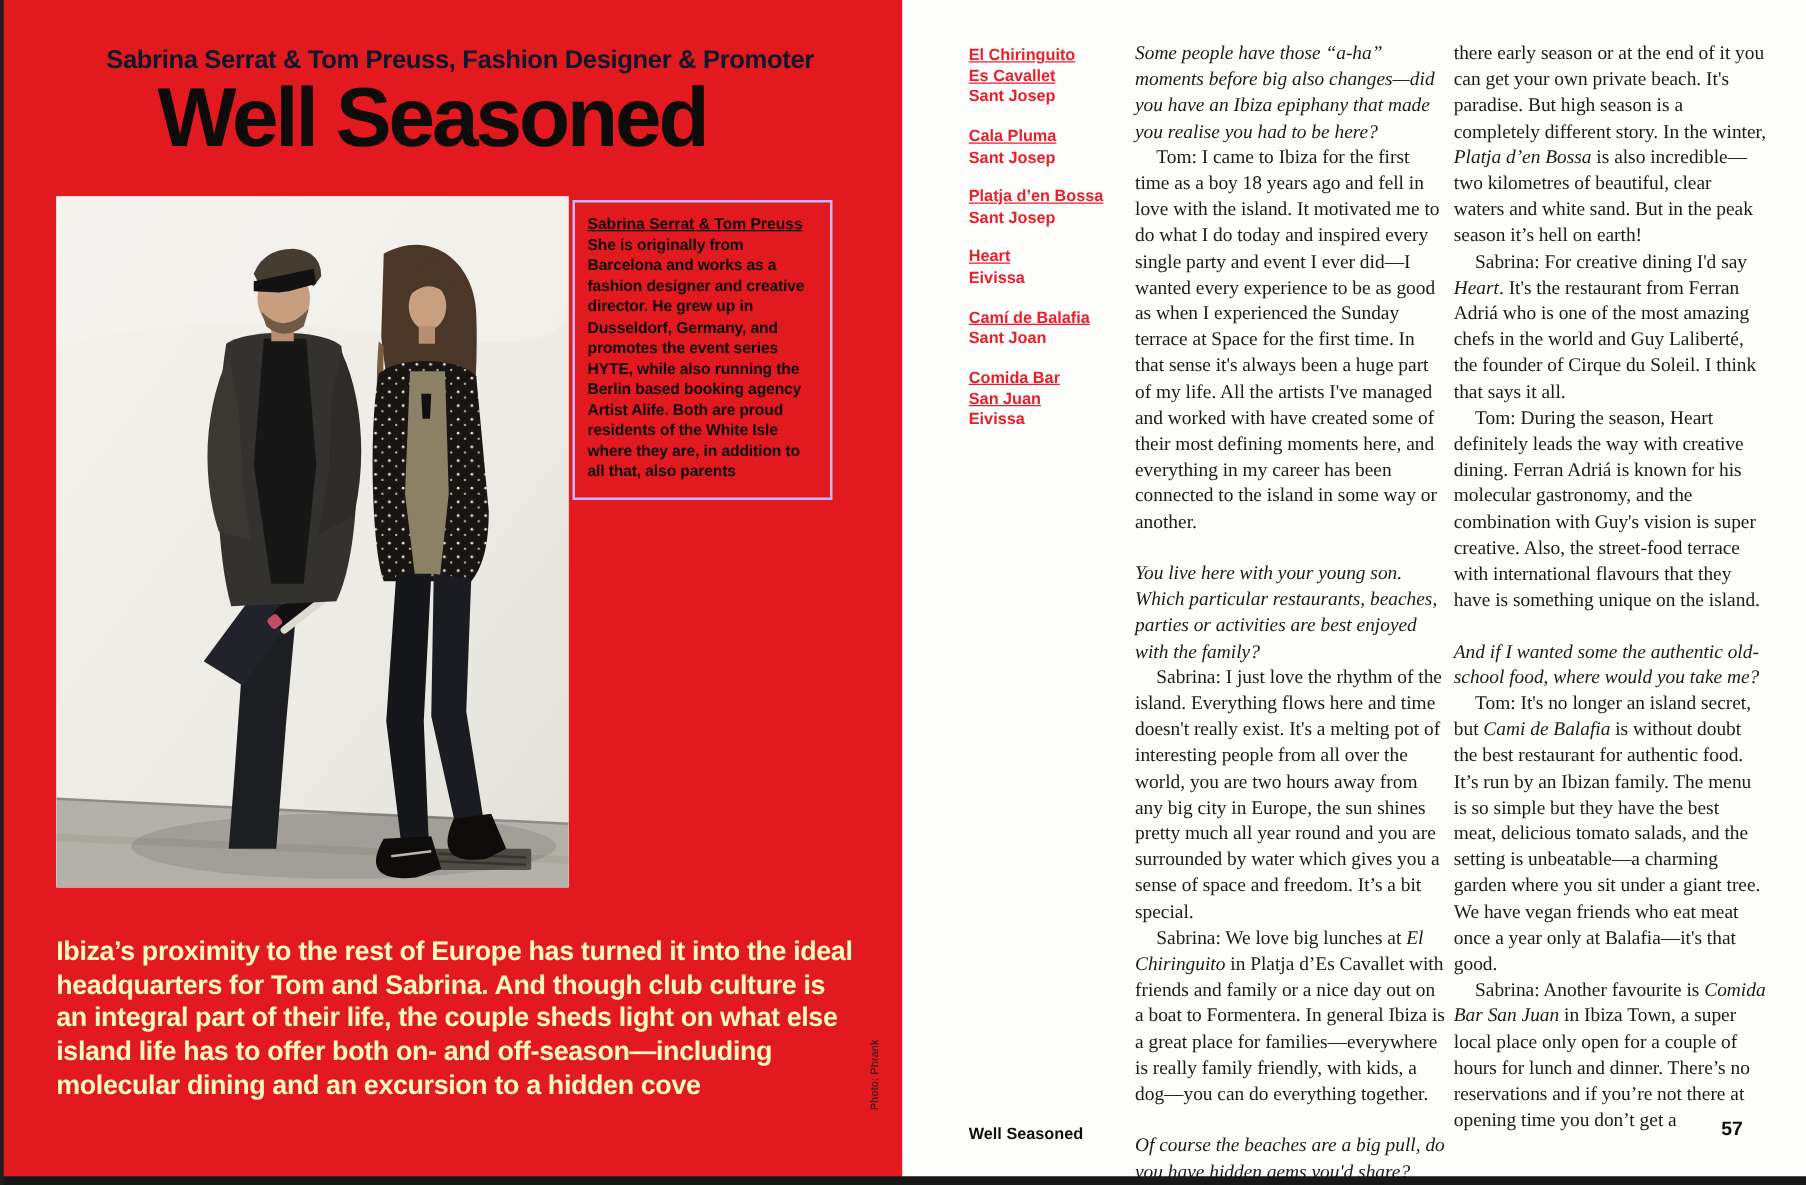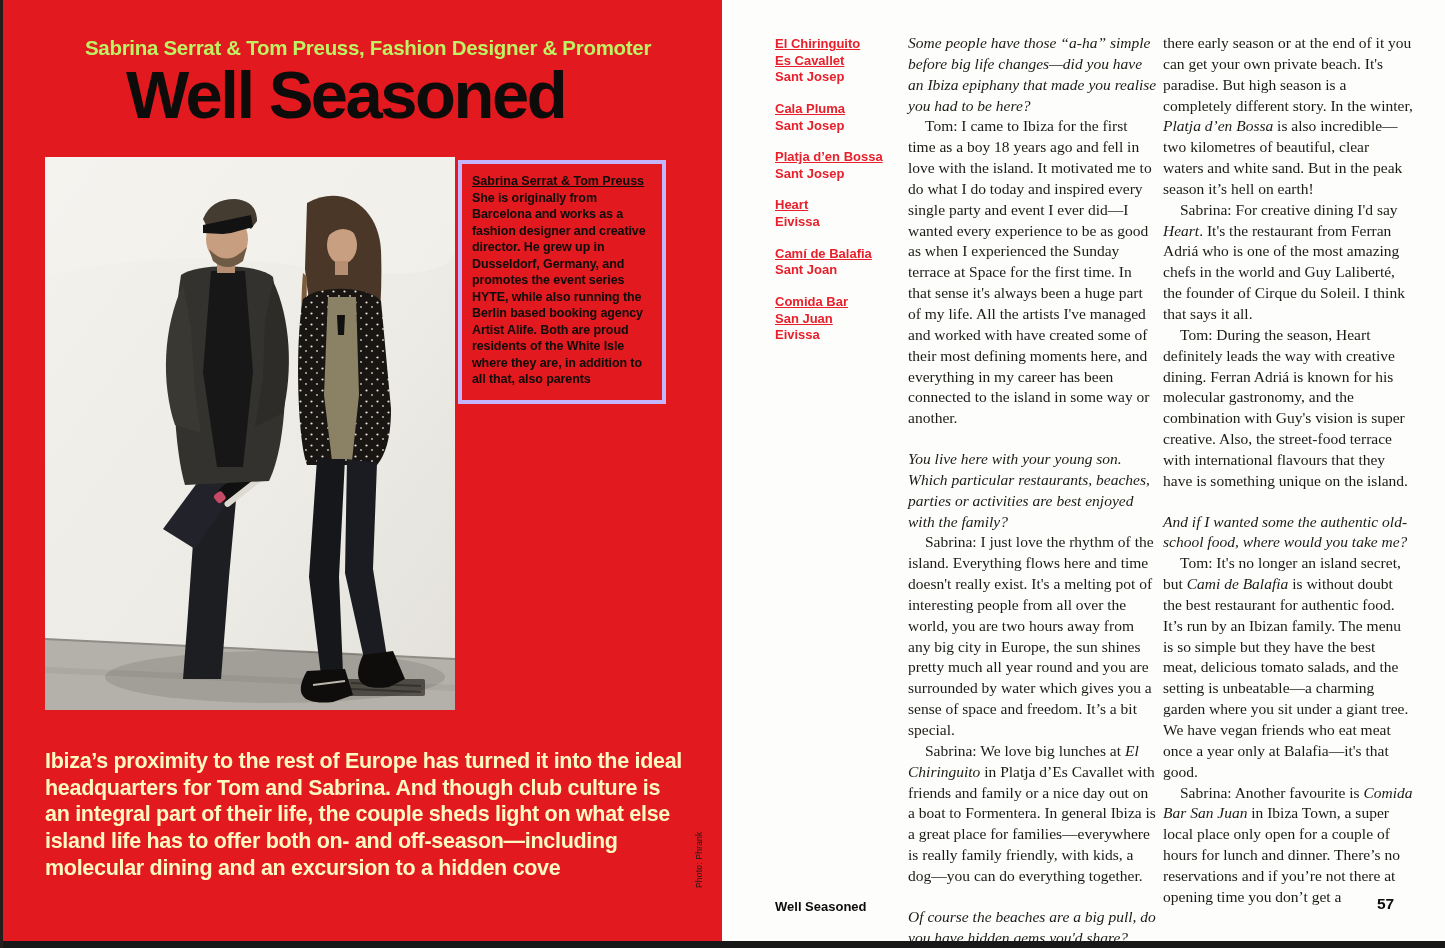--- a/index.html
+++ b/index.html
@@ -12,34 +12,34 @@
   .spread{
     position:relative;width:1445px;height:948px;overflow:hidden;background:#fdfdfc;
   }
   
   .page-left{
     position:absolute;left:0;top:0;width:722px;height:948px;
     background:var(--page-red);color:var(--ink);
   }
   .kicker{
     position:absolute;left:85px;top:36px;width:600px;
-    font-size:20.5px;font-weight:bold;letter-spacing:-0.3px;color:#bef264;
+    font-size:20.5px;font-weight:bold;letter-spacing:-0.3px;color:#0f172a;
   }
   .big-title{
     position:absolute;left:126px;top:56px;
     font-size:67px;font-weight:bold;letter-spacing:-2.5px;color:#0d0c0a;
   }
   .photo{
     position:absolute;left:45px;top:157px;width:410px;height:553px;overflow:hidden;
     background:#edebe6;
   }
   .photo svg{display:block;width:100%;height:100%;}
   .info-box{
     position:absolute;left:458px;top:160px;width:208px;min-height:205px;
-    border:4px solid #c4b5fd;padding:9px 8px 12px 10px;
+    border:2px solid #c4b5fd;padding:9px 8px 12px 10px;
     color:#0d0c0a;
   }
   .info-heading{
     font-size:12.5px;font-weight:bold;text-decoration:underline;line-height:1.32;
   }
   .info-body{
     font-size:12.5px;font-weight:bold;line-height:1.32;letter-spacing:-0.1px;
     white-space:pre-line;
   }
   .intro{
@@ -217,21 +217,21 @@
           <div class="venue-loc">Sant Joan</div>
         </div>
         <div class="venue-group">
           <div class="venue-name">Comida Bar</div>
           <div class="venue-name">San Juan</div>
           <div class="venue-loc">Eivissa</div>
         </div>
       </nav>
 
     <div class="col col-0">
-        <p class="para q first"><span>Some people have those “a-ha” simple before big life changes—did you have an Ibiza epiphany that made you realise you had to be here?</span></p>
+        <p class="para q first"><span>Some people have those “a-ha” moments before big also changes—did you have an Ibiza epiphany that made you realise you had to be here?</span></p>
         <p class="para a"><span>Tom: I came to Ibiza for the first time as a boy 18 years ago and fell in love with the island. It motivated me to do what I do today and inspired every single party and event I ever did—I wanted every experience to be as good as when I experienced the Sunday terrace at Space for the first time. In that sense it's always been a huge part of my life. All the artists I've managed and worked with have created some of their most defining moments here, and everything in my career has been connected to the island in some way or another.</span></p>
         <p class="para q"><span>You live here with your young son. Which particular restaurants, beaches, parties or activities are best enjoyed with the family?</span></p>
         <p class="para a"><span>Sabrina: I just love the rhythm of the island. Everything flows here and time doesn't really exist. It's a melting pot of interesting people from all over the world, you are two hours away from any big city in Europe, the sun shines pretty much all year round and you are surrounded by water which gives you a sense of space and freedom. It’s a bit special.</span></p>
         <p class="para a"><span>Sabrina: We love big lunches at </span><i>El Chiringuito</i><span> in Platja d’Es Cavallet with friends and family or a nice day out on a boat to Formentera. In general Ibiza is a great place for families—everywhere is really family friendly, with kids, a dog—you can do everything together.</span></p>
         <p class="para q"><span>Of course the beaches are a big pull, do you have hidden gems you'd share?</span></p>
       </div>
     <div class="col col-1">
         <p class="para cont first"><span>there early season or at the end of it you can get your own private beach. It's paradise. But high season is a completely different story. In the winter, </span><i>Platja d’en Bossa</i><span> is also incredible—two kilometres of beautiful, clear waters and white sand. But in the peak season it’s hell on earth!</span></p>
         <p class="para a"><span>Sabrina: For creative dining I'd say </span><i>Heart</i><span>. It's the restaurant from Ferran Adriá who is one of the most amazing chefs in the world and Guy Laliberté, the founder of Cirque du Soleil. I think that says it all.</span></p>
         <p class="para a"><span>Tom: During the season, Heart definitely leads the way with creative dining. Ferran Adriá is known for his molecular gastronomy, and the combination with Guy's vision is super creative. Also, the street-food terrace with international flavours that they have is something unique on the island.</span></p>

